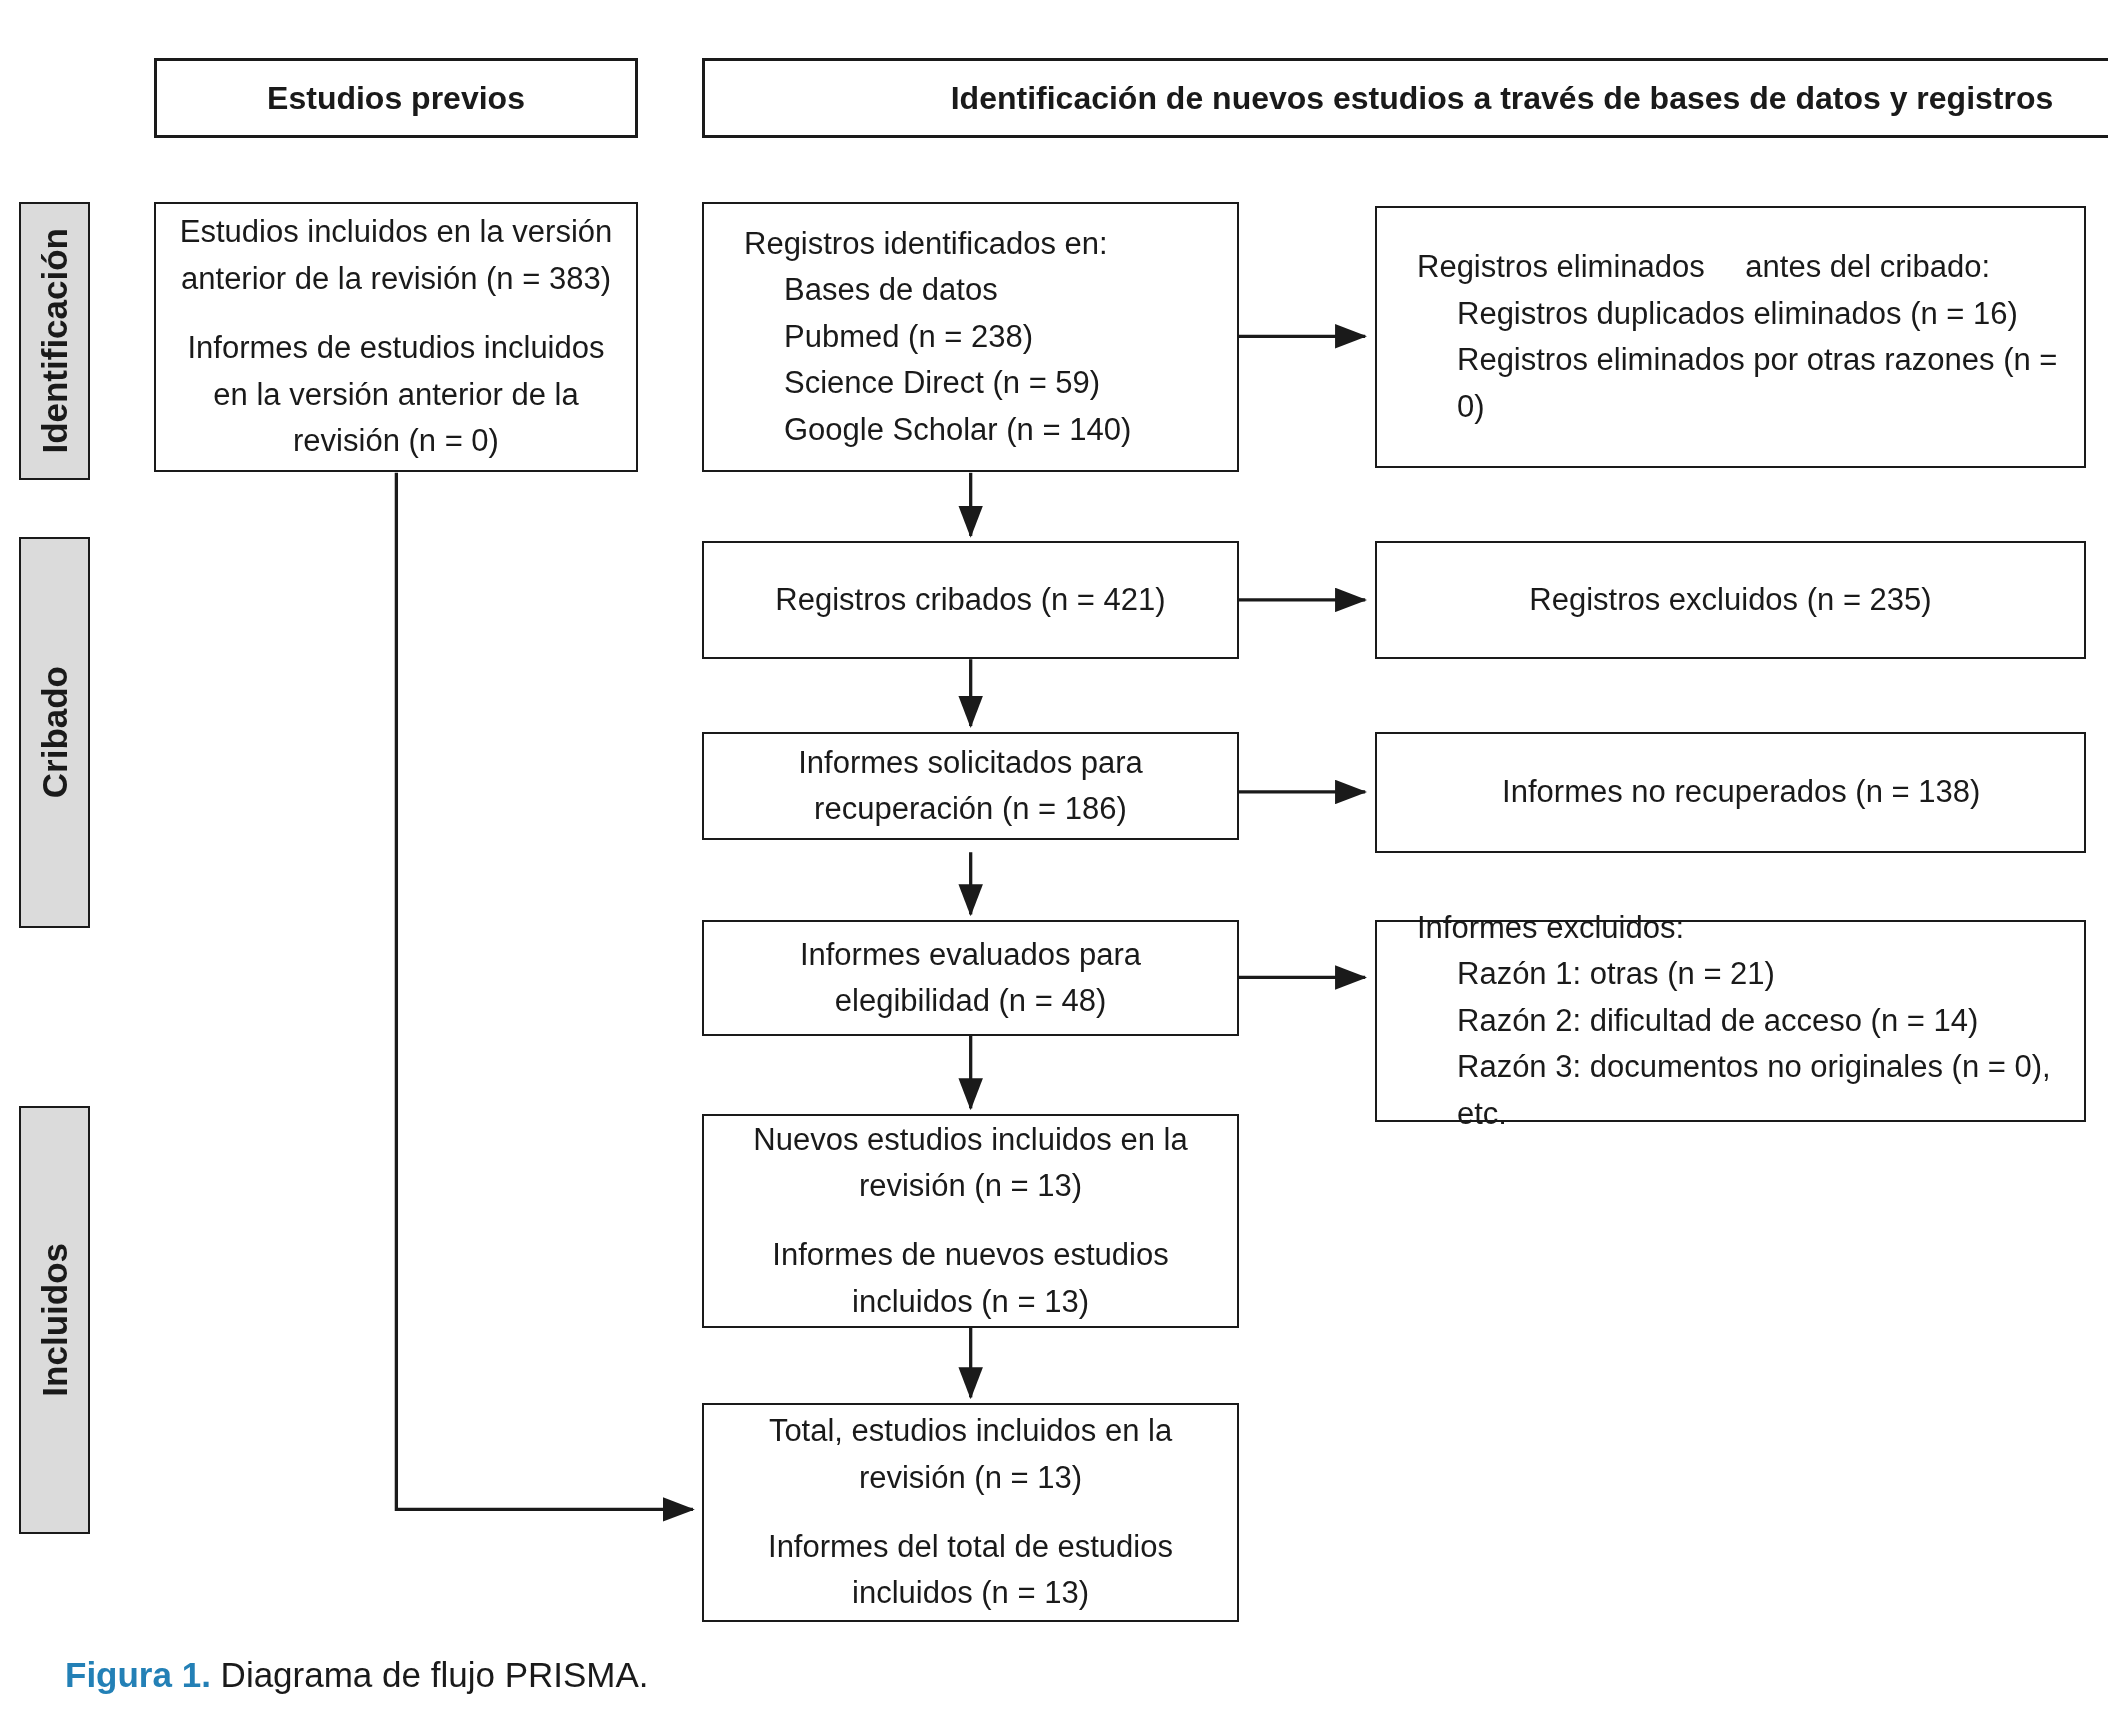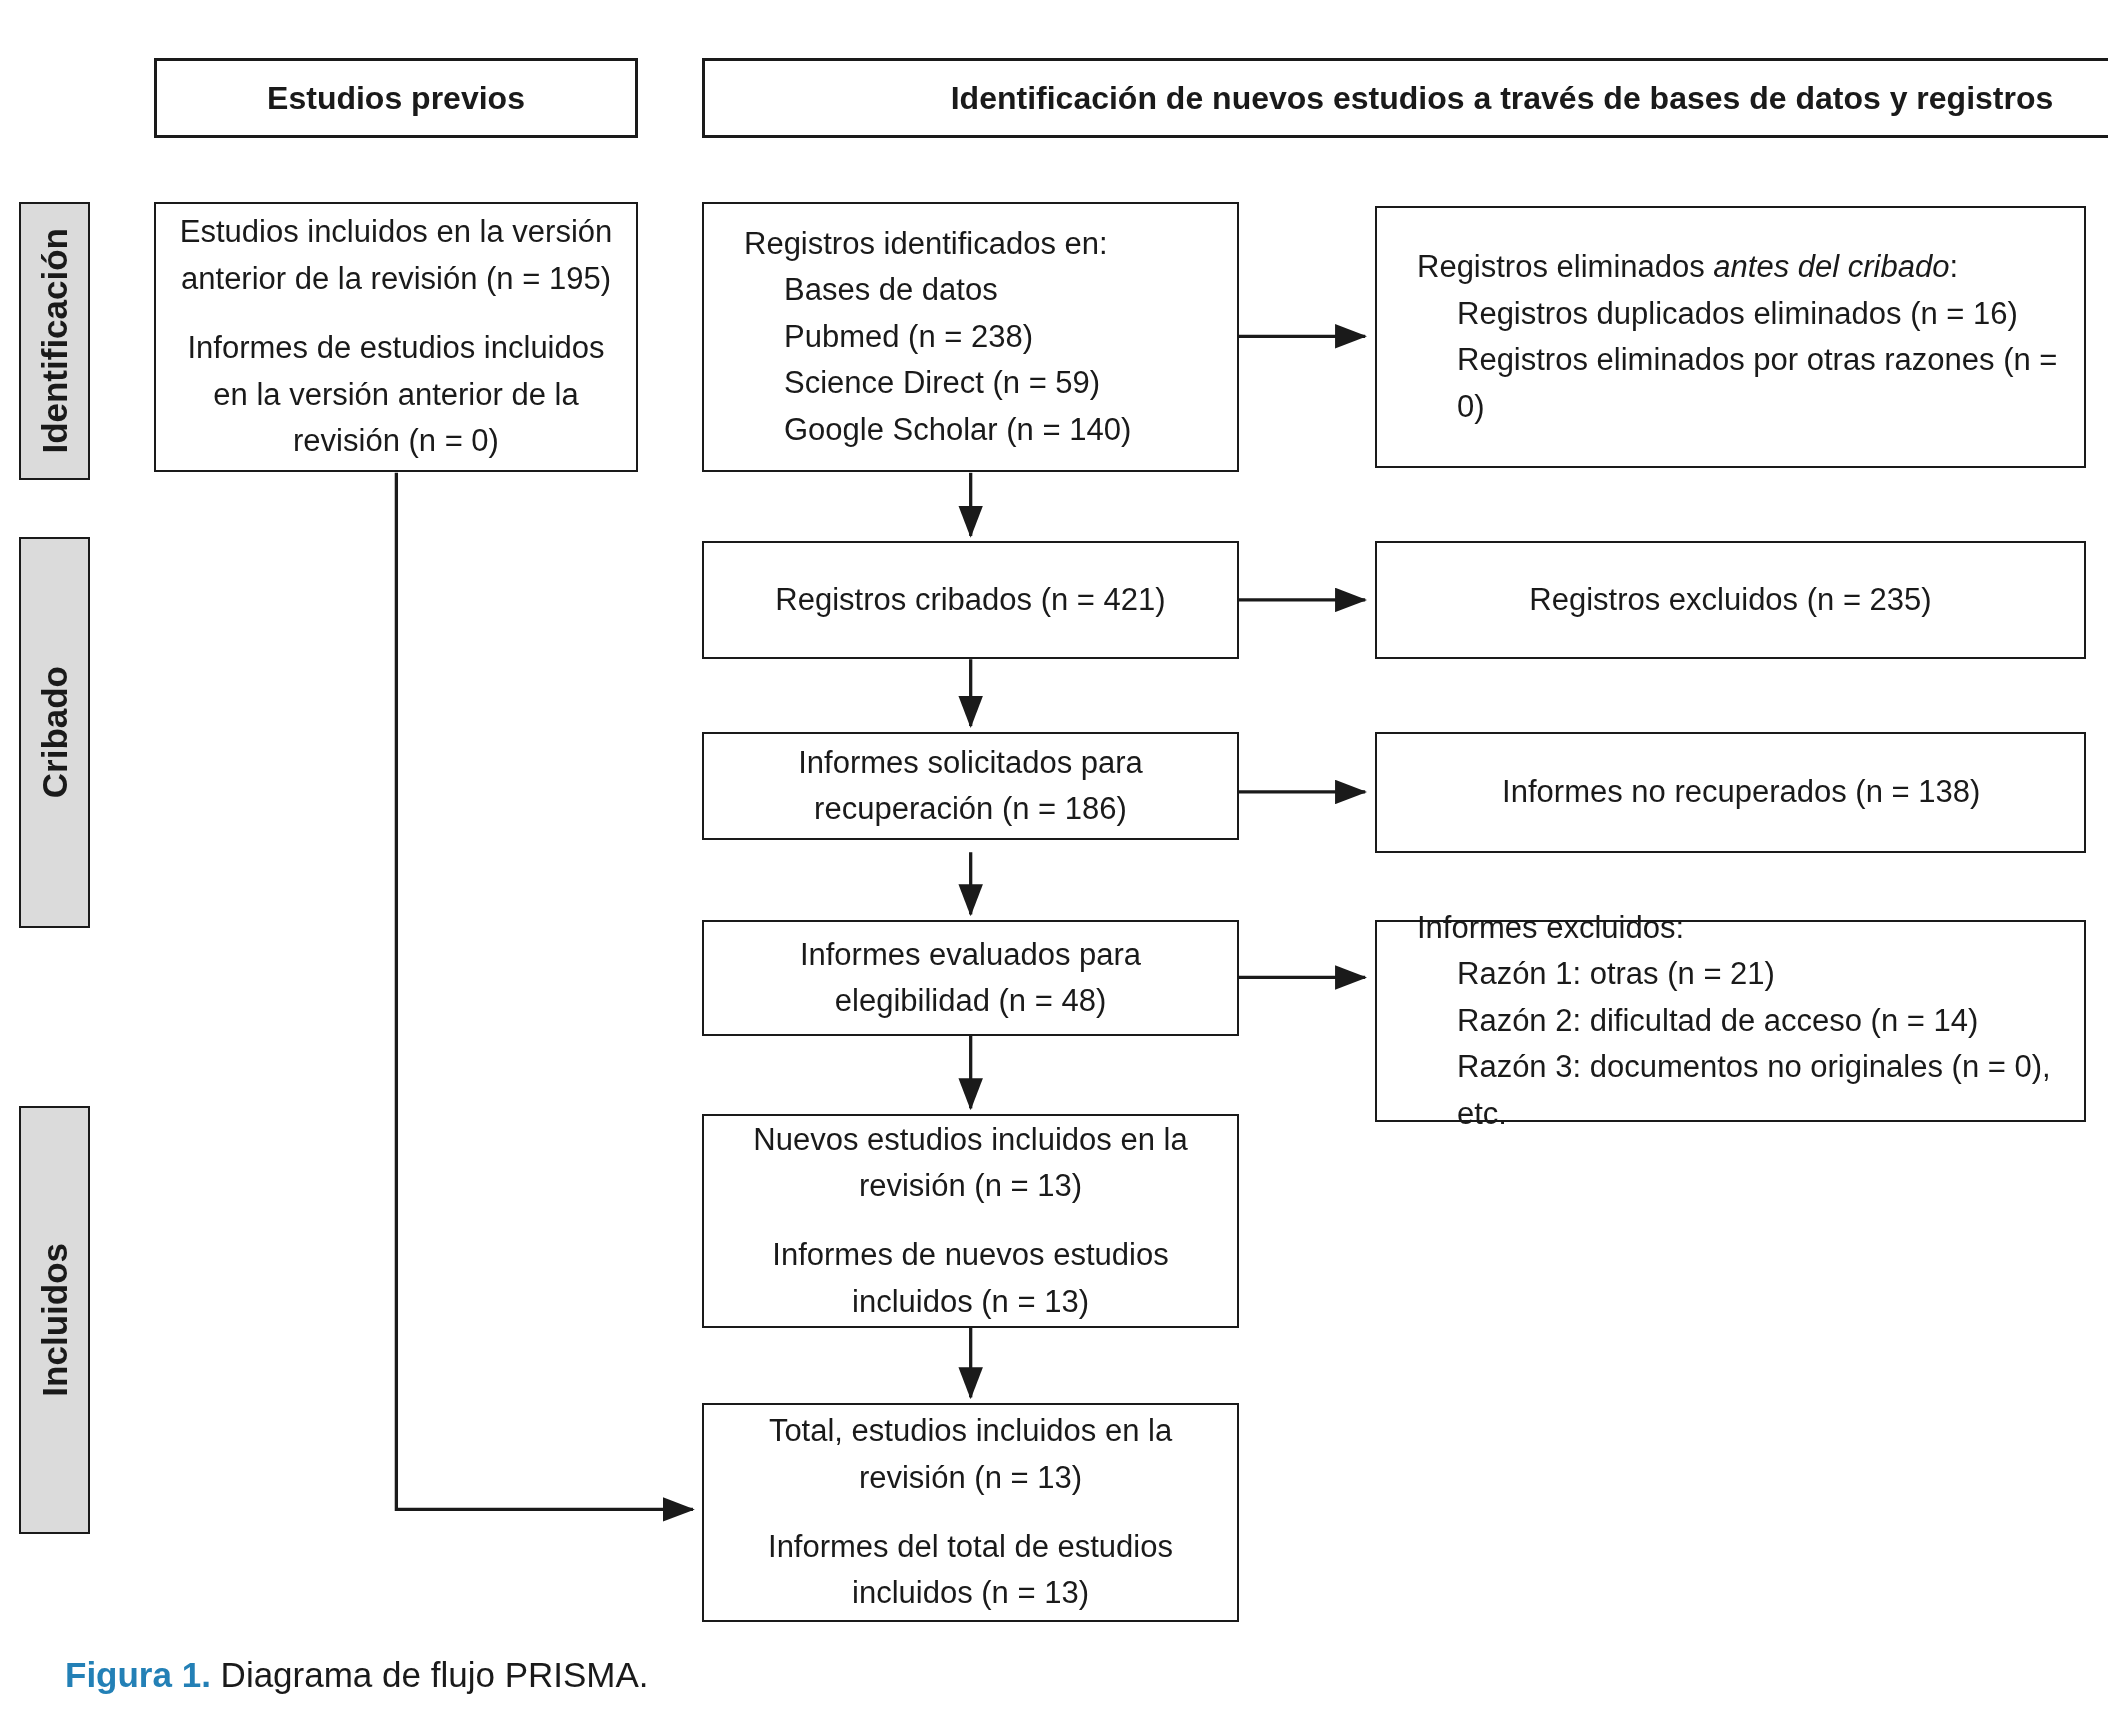--- a/index.html
+++ b/index.html
@@ -45,21 +45,21 @@
   }
   .para + .para{margin-top:22.6px;}
   .indent{padding-left:40px;}
   .listbox .lead{padding-left:0;}
   .caption{
     position:absolute;left:19px;top:1655px;
     font-size:35px;
     margin-left:46px;
   }
   .caption .fig-label{font-weight:bold;color:#2380b6;}
-  .em{font-style:italic;}
+  .em{margin-left:32px;}
 </style>
 </head>
 <body>
 
 <div class="canvas">
 
   <svg class="arrow-layer" viewBox="0 0 2239 1835" xmlns="http://www.w3.org/2000/svg" aria-hidden="true">
     <defs>
       <marker id="ah" markerUnits="userSpaceOnUse" markerWidth="34" markerHeight="26" refX="32" refY="13" orient="auto">
         <path d="M0,0 L34,13 L0,26 Z" fill="#1a1a1a"></path>
@@ -90,21 +90,21 @@
     <span>Identificación</span>
   </div>
   <div class="stage" style="left:19px;top:537px;width:71px;height:391px;">
     <span>Cribado</span>
   </div>
   <div class="stage" style="left:19px;top:1106px;width:71px;height:428px;">
     <span>Incluidos</span>
   </div>
 
   <div class="box centered" style="left:154px;top:202px;width:484px;height:270px;">
-    <div class="para">Estudios incluidos en la versión anterior de la revisión (n = 195)</div>
+    <div class="para">Estudios incluidos en la versión anterior de la revisión (n = 383)</div>
     <div class="para">Informes de estudios incluidos en la versión anterior de la revisión (n = 0)</div>
   </div>
 
   <div class="box listbox" style="left:702px;top:202px;width:537px;height:270px;">
     <div class="lead">Registros identificados en:</div>
     <div class="indent">Bases de datos</div>
     <div class="indent">Pubmed (n = 238)</div>
     <div class="indent">Science Direct (n = 59)</div>
     <div class="indent">Google Scholar (n = 140)</div>
   </div>

